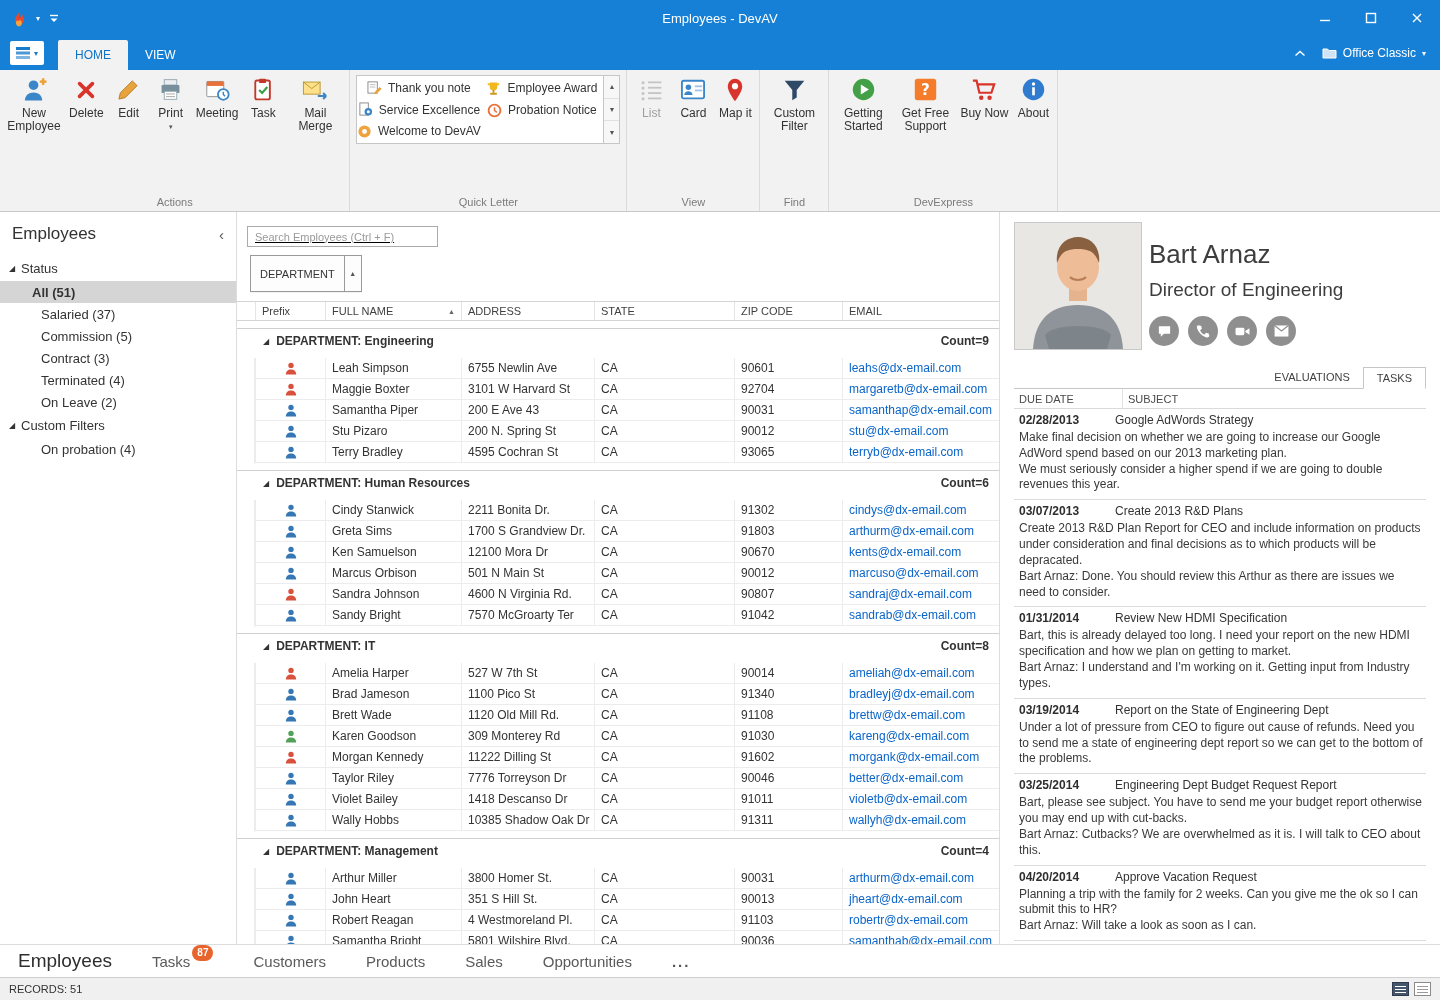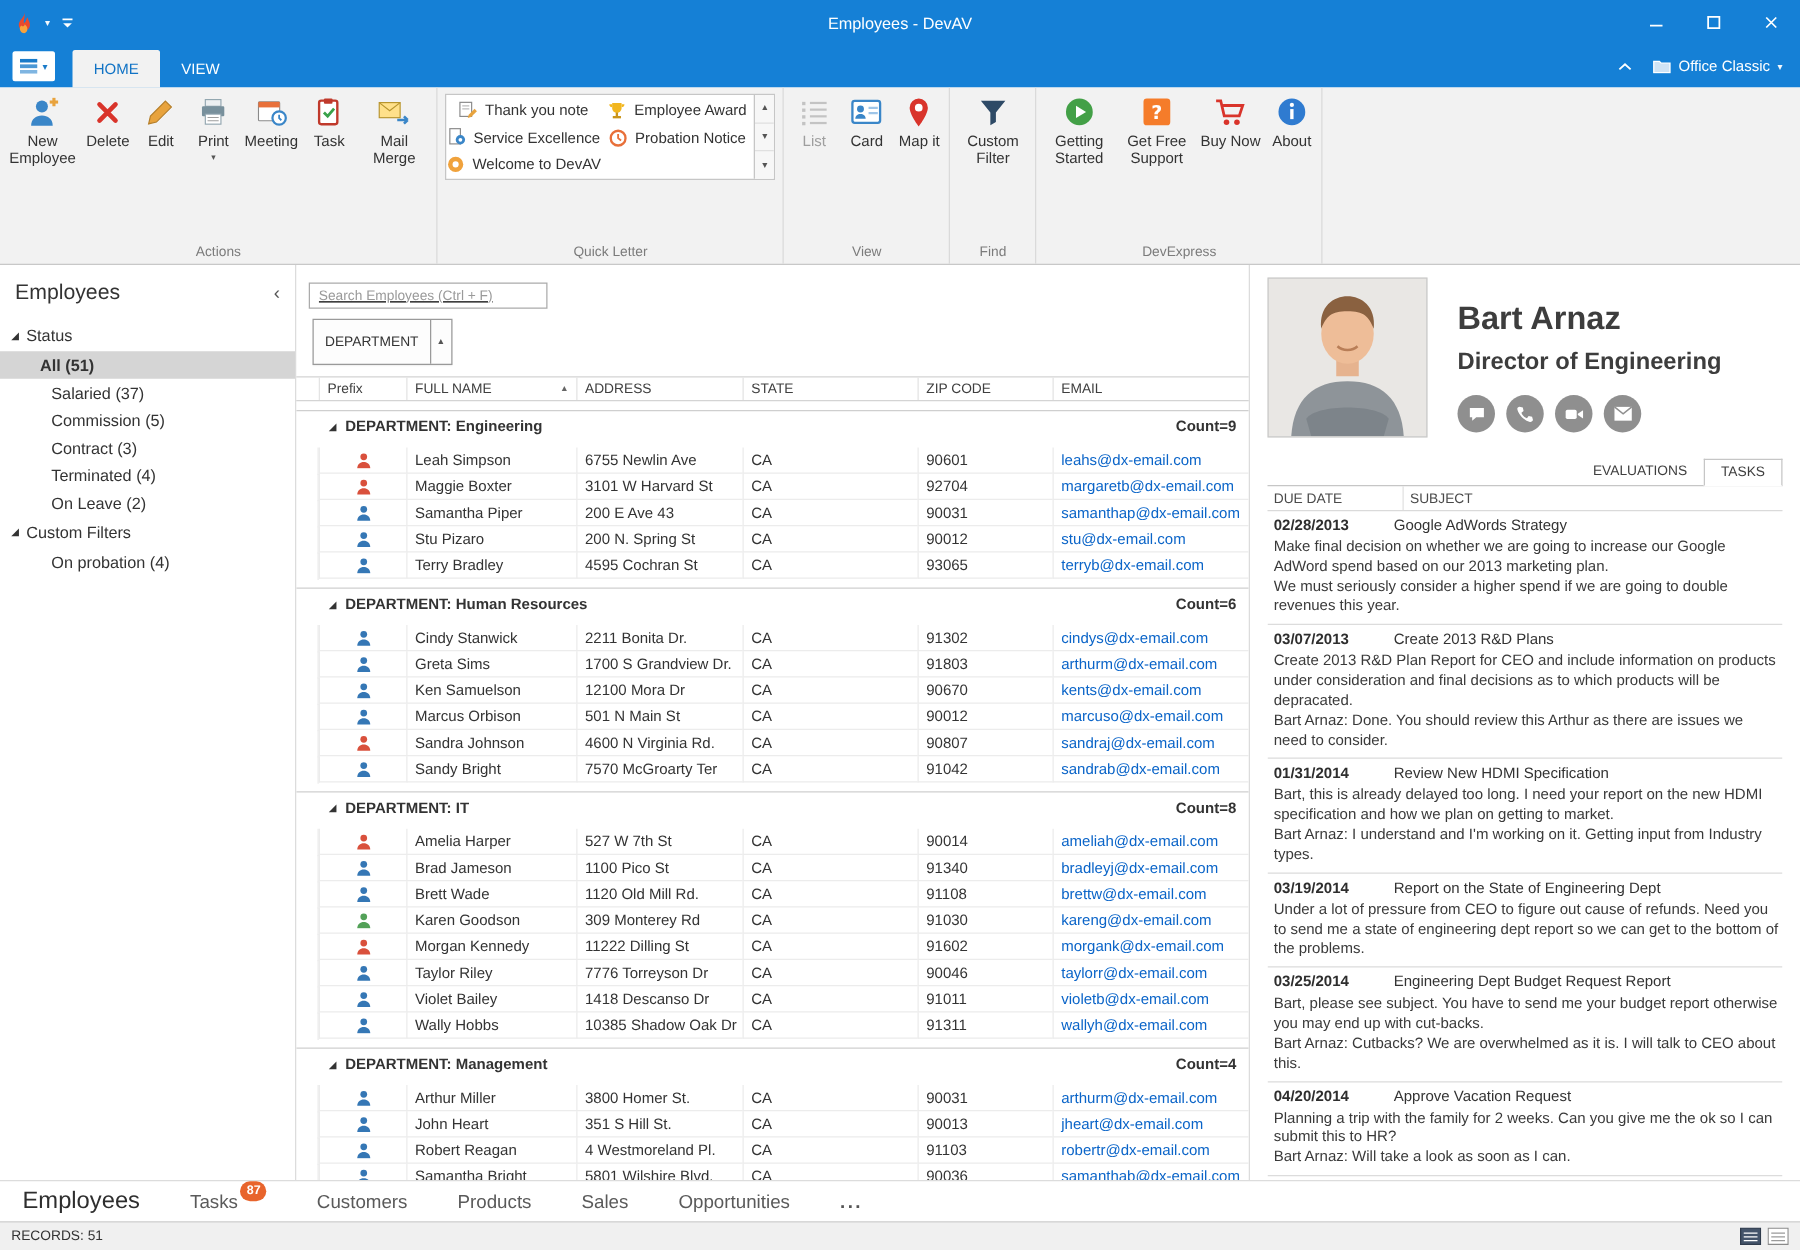--- a/index.html
+++ b/index.html
@@ -77,21 +77,21 @@
   .exp-glyph{font-size:8px;font-weight:normal;}
   .g-count{font-weight:bold;padding-right:10px;}
   .g-row{display:grid;grid-template-columns:18px 70px 136px 133px 140px 108px 1fr;height:21px;}
   .cell{display:flex;align-items:center;padding:0 6px;border-left:1px solid #ececec;border-bottom:1px solid #ececec;overflow:hidden;white-space:nowrap;}
   .cell.ind{border-left:none;border-bottom:none;border-right:1px solid #ececec;margin-bottom:-1px;}
   .cell.prefix{justify-content:center;padding:0;}
   .cell.email{color:#0a64c8;}
 
   
   .detail{flex:0 0 440px;display:flex;flex-direction:column;min-height:0;padding:10px 14px 0;}
-  .d-head{display:flex;gap:24px;flex:0 0 auto;font-weight:bold;}
+  .d-head{display:flex;gap:7px;flex:0 0 auto;}
   .photo{width:128px;height:128px;border:1px solid #c9c9c9;background:#eceae7;flex:0 0 128px;overflow:hidden;}
   .d-info{padding-top:17px;}
   .d-name{font-size:26px;color:#3d3d3d;}
   .d-title{font-size:19px;color:#3d3d3d;margin-top:9px;}
   .d-actions{display:flex;gap:9px;margin-top:15px;}
   .act-btn{width:30px;height:30px;border-radius:50%;background:#8f8f8f;display:flex;align-items:center;justify-content:center;}
   .d-tabs{display:flex;justify-content:flex-end;margin-top:16px;border-bottom:1px solid #c6c6c6;flex:0 0 auto;align-items:center;}
   .d-tab{height:22px;display:flex;align-items:center;padding:0 13px;font-size:11px;color:#3f3f3f;}
   .d-tab.active{background:#fff;border:1px solid #c6c6c6;border-bottom-color:#fff;margin-bottom:-1px;}
   .t-header{display:grid;grid-template-columns:96px 1fr;height:20px;border-bottom:1px solid #dadada;font-size:11px;color:#4a4a4a;align-items:stretch;flex:0 0 20px;gap:12px;}
@@ -777,21 +777,21 @@
                 <svg width="12" height="13" viewBox="0 0 12 13">
                   <circle cx="6" cy="3.4" r="2.7" fill="#3577b5"></circle>
                   <path d="M0.8 12.6c0-3.3 2.3-5.1 5.2-5.1s5.2 1.8 5.2 5.1z" fill="#3577b5"></path>
                 </svg>
               </span>
             </div>
             <div class="cell">Taylor Riley</div>
             <div class="cell">7776 Torreyson Dr</div>
             <div class="cell">CA</div>
             <div class="cell">90046</div>
-            <div class="cell email">taylorr@dx-email.com</div>
+            <div class="cell email">better@dx-email.com</div>
           </div>
           <div class="g-row">
             <div class="cell ind"></div>
             <div class="cell prefix">
               <span class="icon">
                 <svg width="12" height="13" viewBox="0 0 12 13">
                   <circle cx="6" cy="3.4" r="2.7" fill="#3577b5"></circle>
                   <path d="M0.8 12.6c0-3.3 2.3-5.1 5.2-5.1s5.2 1.8 5.2 5.1z" fill="#3577b5"></path>
                 </svg>
               </span>

